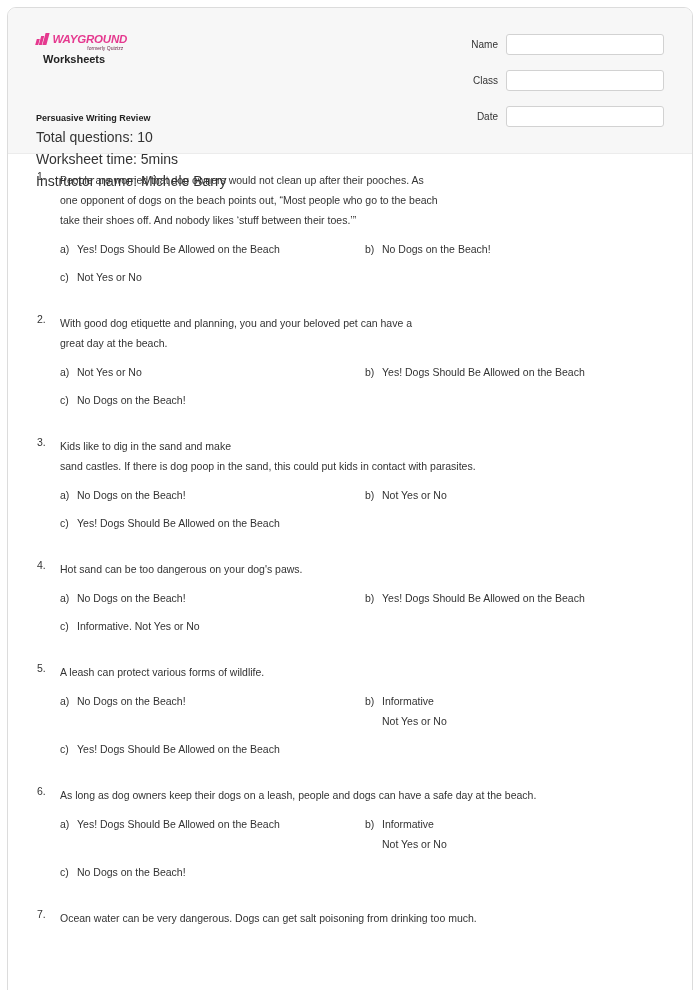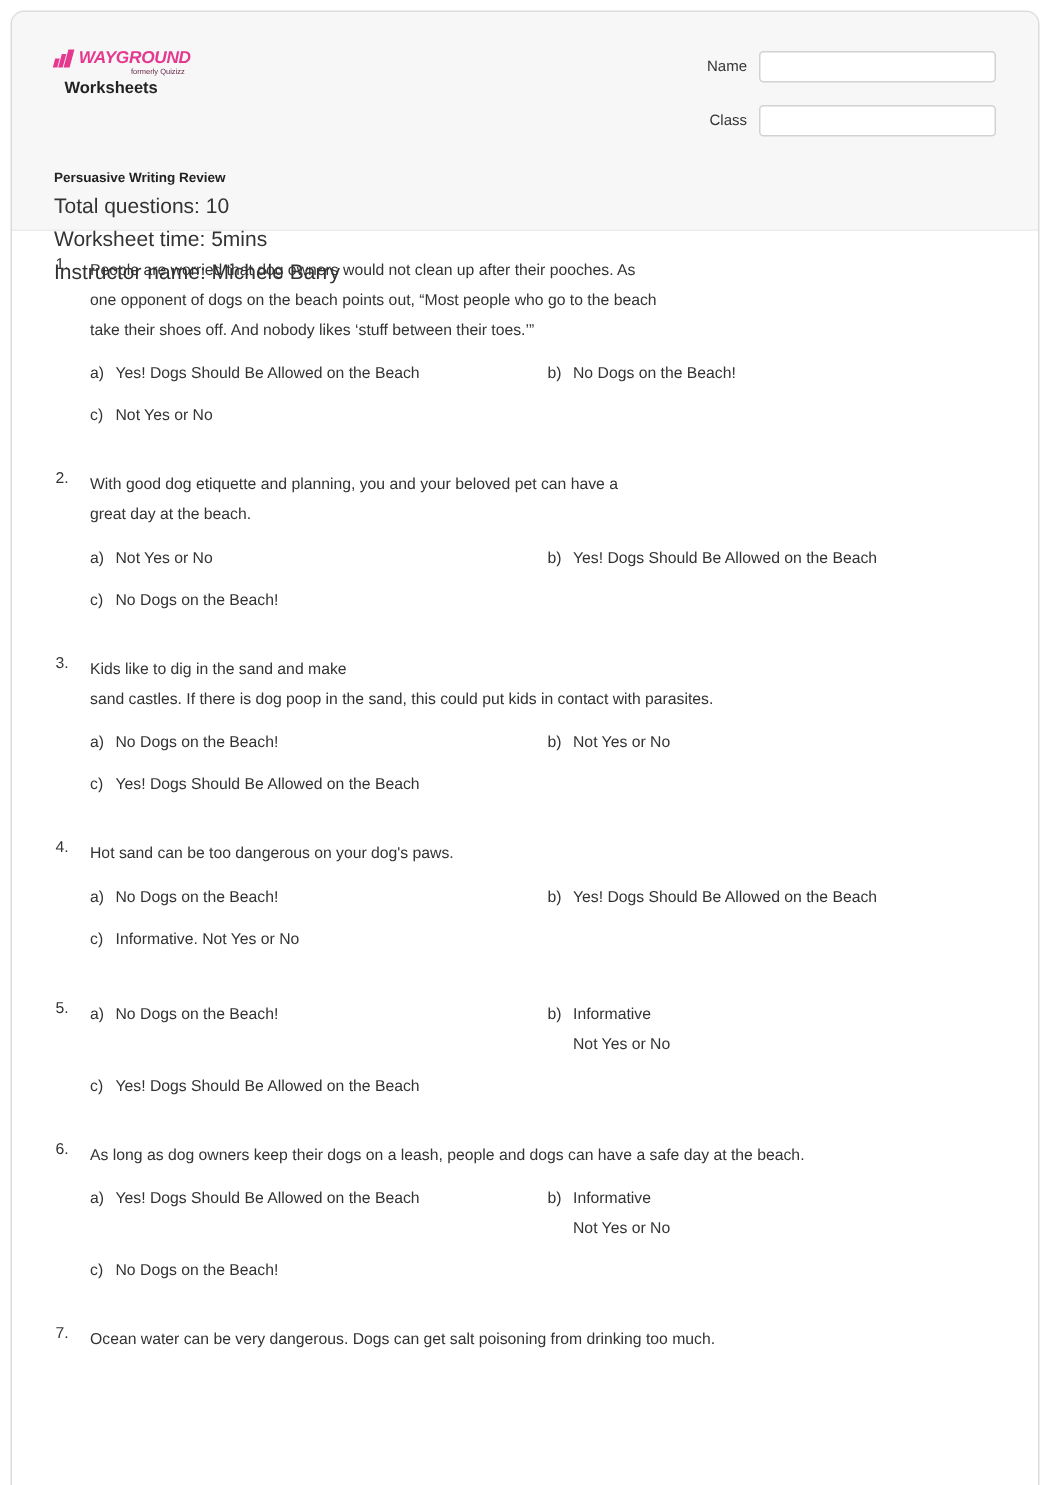--- a/index.html
+++ b/index.html
@@ -72,20 +72,24 @@
 
     <div class="fields">
       <div class="field">
         <label>Name</label>
         <input type="text" value="" style="">
       </div>
       <div class="field">
         <label>Class</label>
         <input type="text" value="" style="">
       </div>
+      <div class="field">
+        <label>Date</label>
+        <input type="text" value="" style="">
+      </div>
     </div>
   </div>
 
   <div class="questions">
 
     <div class="q">
       <span class="q-num">1.</span>
       <div class="q-text" style="white-space:pre-line">People are worried that dog owners would not clean up after their pooches. As
 one opponent of dogs on the beach points out, “Most people who go to the beach
 take their shoes off. And nobody likes ‘stuff between their toes.’”</div>
@@ -159,20 +163,21 @@
           </div>
         <div class="opt">
             <span class="opt-letter">c)</span>
             <span class="opt-label">Informative. Not Yes or No</span>
           </div>
       </div>
     </div>
 
     <div class="q">
       <span class="q-num">5.</span>
+      <div class="q-text" style="white-space:pre-line">A leash can protect various forms of wildlife.</div>
       <div class="opts">
         <div class="opt">
             <span class="opt-letter">a)</span>
             <span class="opt-label">No Dogs on the Beach!</span>
           </div>
         <div class="opt">
             <span class="opt-letter">b)</span>
             <span class="opt-label">Informative
 Not Yes or No</span>
           </div>

